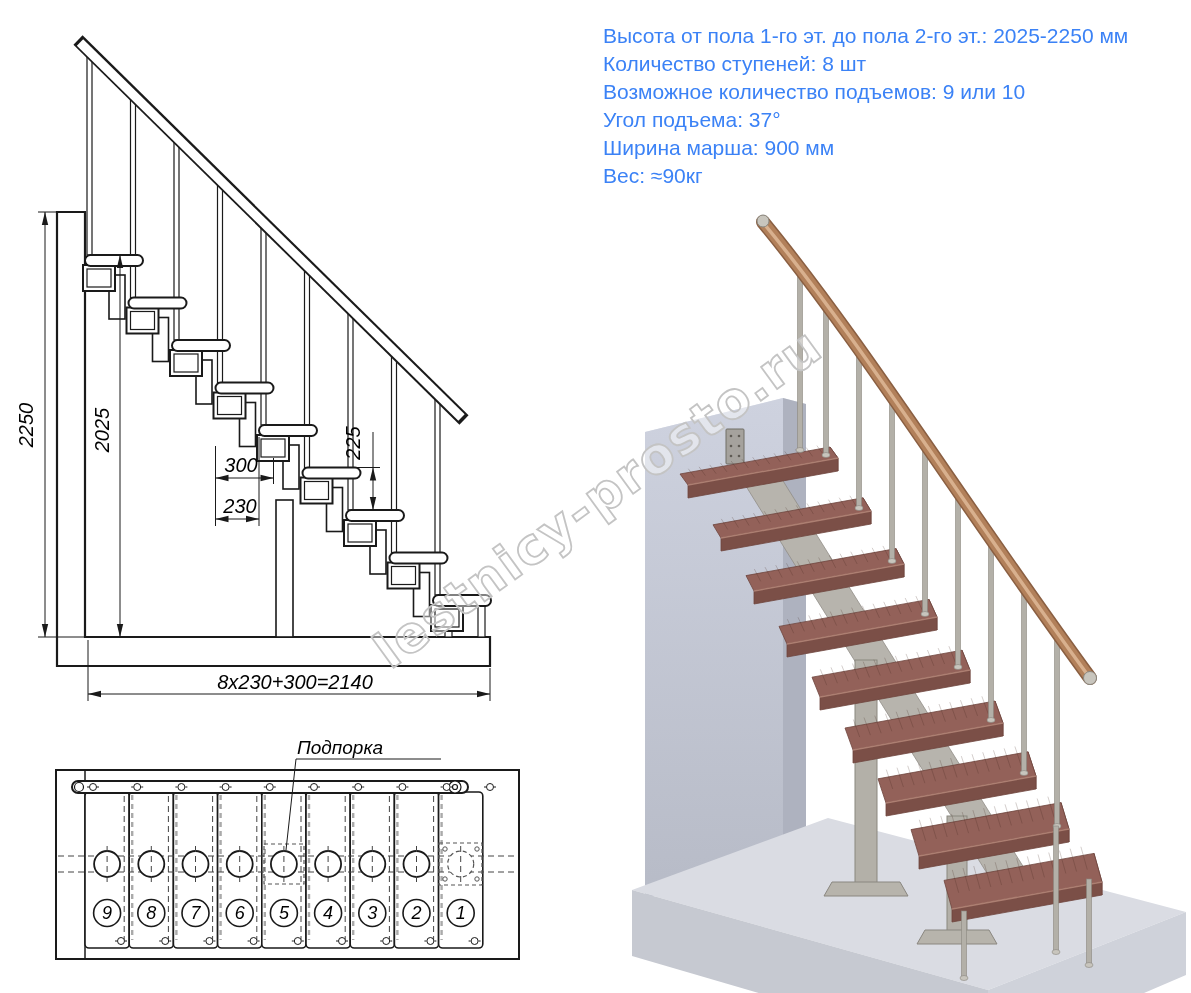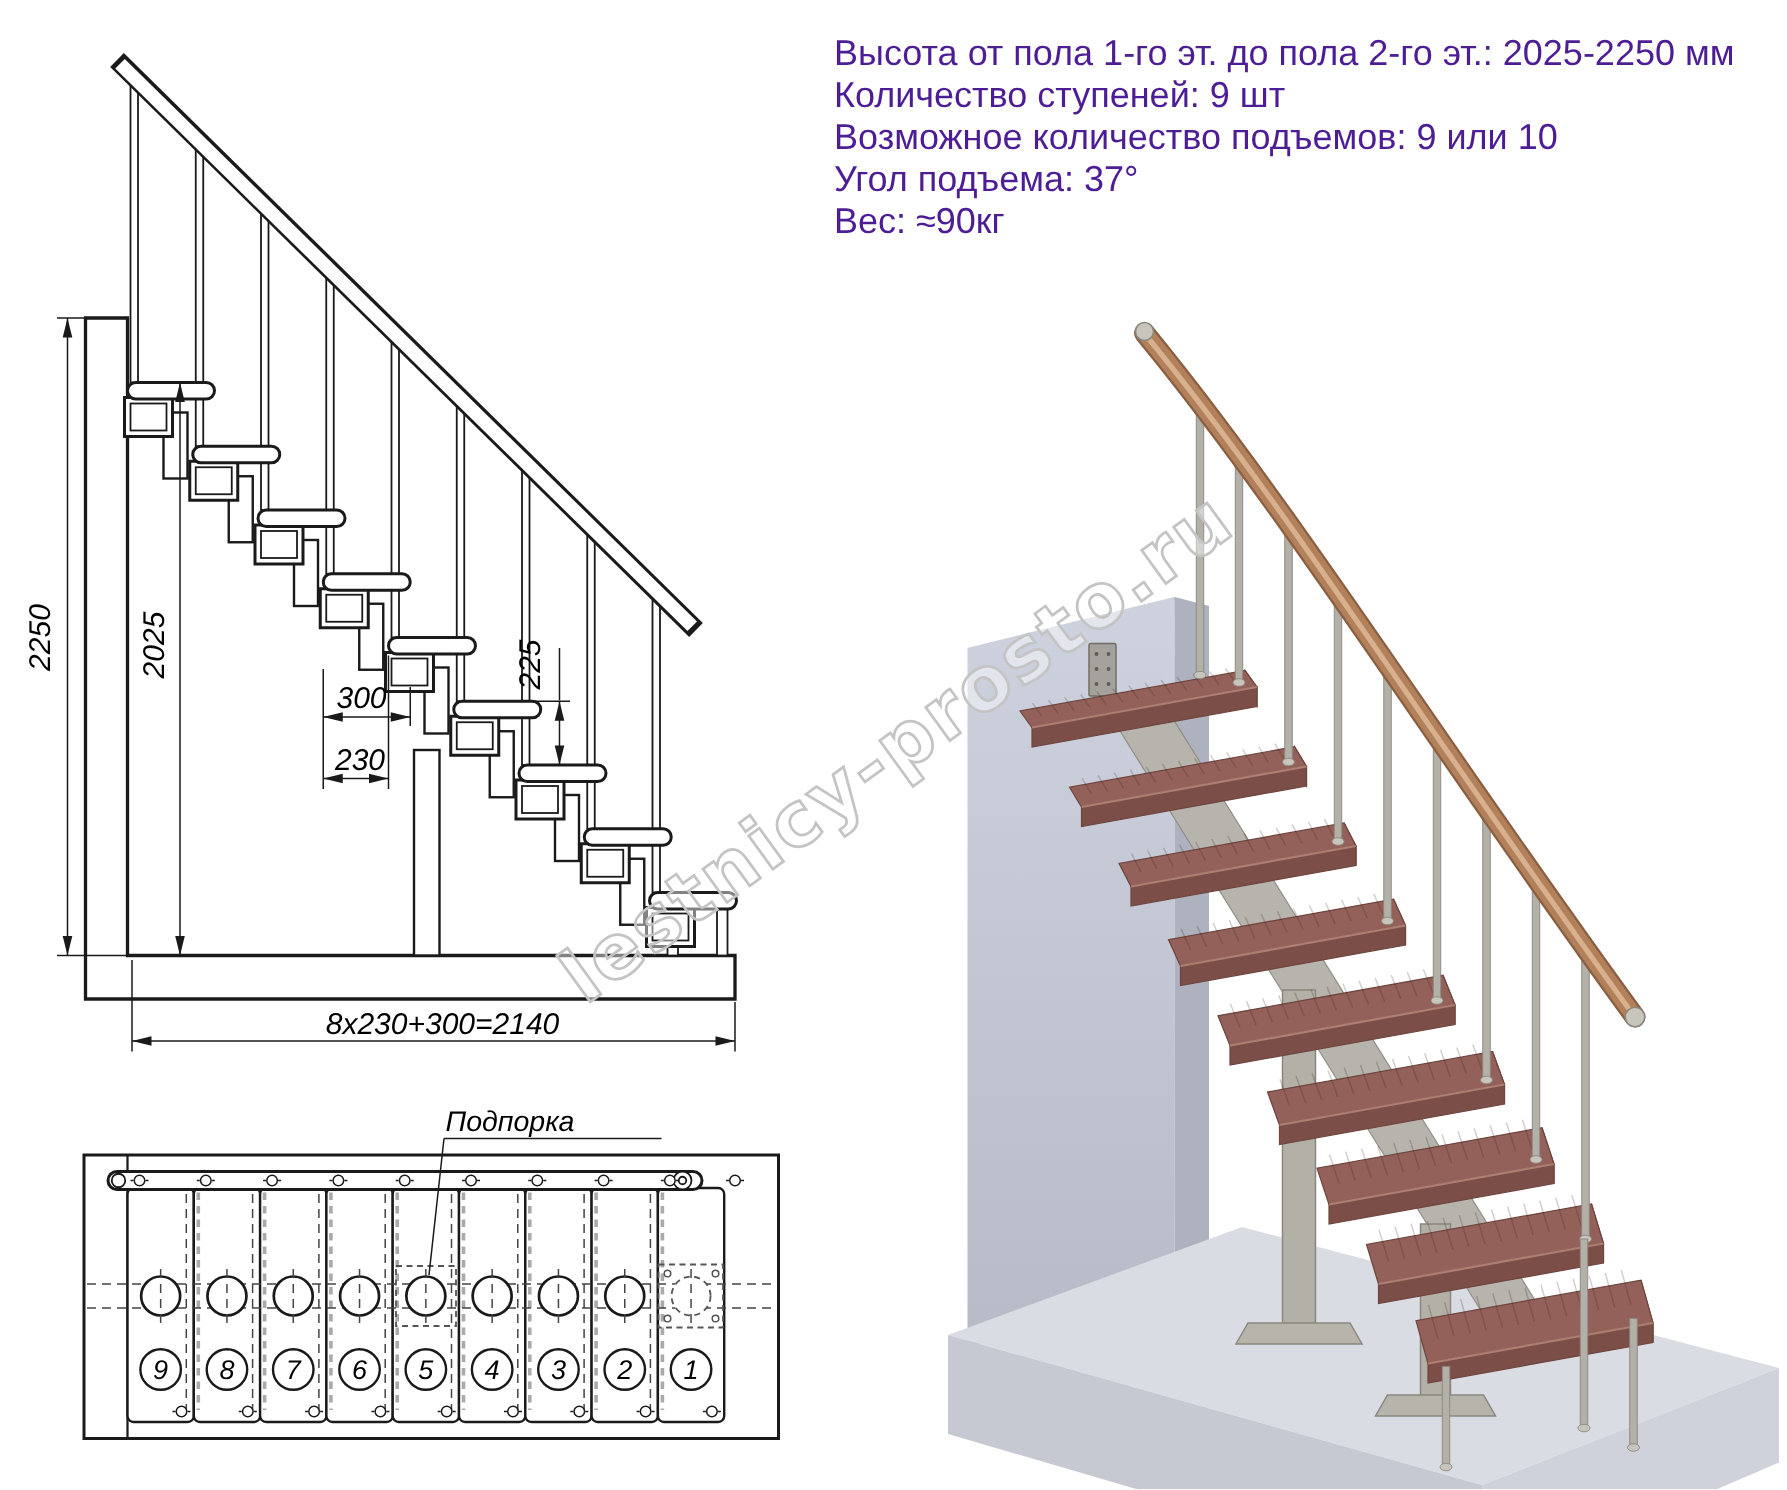--- a/index.html
+++ b/index.html
@@ -1,21 +1,21 @@
 <!DOCTYPE html>
 <html><head>
 <meta charset="utf-8">
 <style>
   html,body{margin:0;padding:0;background:#fff;}
   #app{position:relative;width:1191px;height:993px;overflow:hidden;background:#fff;
        font-family:"Liberation Sans",sans-serif;}
   #left-drawings{position:absolute;left:0;top:0;width:545px;height:993px;}
   #render3d{position:absolute;left:600px;top:200px;width:591px;height:793px;}
   #specs{position:absolute;left:556px;top:22px;width:630px;white-space:nowrap;}
-  .spec-line{font-size:24px;line-height:28px;color:#4c1d95;}
+  .spec-line{font-size:21px;line-height:28px;color:#3b82f6;margin-left:47px;}
   #watermark-layer{position:absolute;left:0;top:0;width:1191px;height:993px;pointer-events:none;}
   
   .ln2  {fill:none;stroke:#1a1a1a;stroke-width:2.2;}
   .ln2w {fill:#fff;stroke:#1a1a1a;stroke-width:2;}
   .ln15w{fill:#fff;stroke:#1a1a1a;stroke-width:1.6;}
   .ln12w{fill:#fff;stroke:#1a1a1a;stroke-width:1.2;}
   .dim  {stroke:#1a1a1a;stroke-width:1;fill:none;}
   .dsh  {stroke:#444;stroke-width:1;fill:none;stroke-dasharray:6 4;}
   .dshg {stroke:#aaa;stroke-width:2.4;fill:none;stroke-dasharray:5 4;}
   .dimtxt {font-family:"Liberation Sans",sans-serif;font-style:italic;font-size:20px;fill:#000;}
@@ -252,23 +252,24 @@
         <circle cx="445" cy="879" r="2.2" fill="none" stroke="#555" stroke-width="1"></circle>
         <circle cx="477" cy="879" r="2.2" fill="none" stroke="#555" stroke-width="1"></circle>
         <line x1="296" y1="759" x2="441" y2="759" class="dim"></line>
         <line x1="296" y1="759" x2="286" y2="850" class="dim"></line>
       </g>
     <text class="lbltxt" x="297" y="754">Подпорка</text>
   </svg>
 
   <div id="specs">
     <div class="spec-line">Высота от пола 1-го эт. до пола 2-го эт.: 2025-2250 мм</div>
-    <div class="spec-line">Количество ступеней: 9 шт</div>
+    <div class="spec-line">Количество ступеней: 8 шт</div>
     <div class="spec-line">Возможное количество подъемов: 9 или 10</div>
     <div class="spec-line">Угол подъема: 37°</div>
+    <div class="spec-line">Ширина марша: 900 мм</div>
     <div class="spec-line">Вес: ≈90кг</div>
   </div>
 
   <svg id="render3d" viewBox="600 200 591 793">
     <defs>
       <linearGradient id="wallg" x1="0" y1="0" x2="0" y2="1">
         <stop offset="0" stop-color="#ced2df"></stop>
           <stop offset="1" stop-color="#b7bbc7"></stop>
       </linearGradient>
     </defs>

